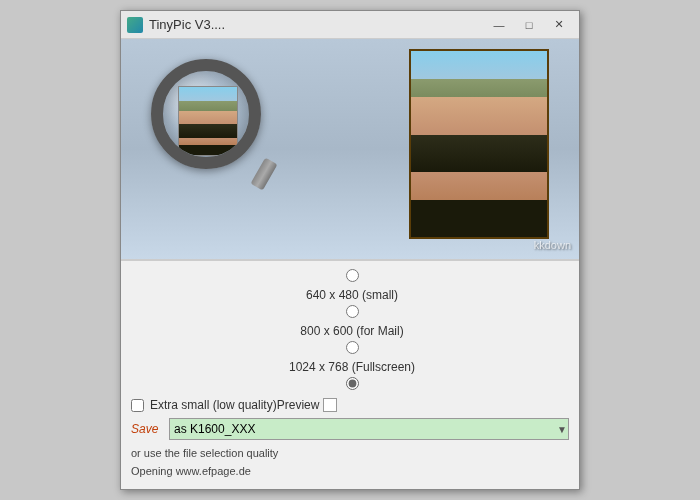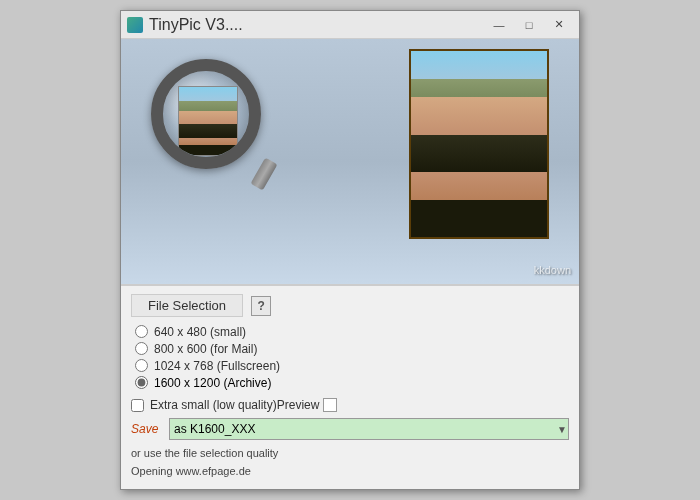--- a/index.html
+++ b/index.html
@@ -39,21 +39,21 @@
       width: 16px;
       height: 16px;
       margin-right: 6px;
       background: linear-gradient(135deg, #4a8, #28a);
       border-radius: 2px;
       flex-shrink: 0;
     }
 
     .titlebar-title {
       flex: 1;
-      font-size: 16px;
+      font-size: 13px;
       color: #333;
       font-weight: normal;
     }
 
     .titlebar-controls {
       display: flex;
       gap: 2px;
     }
 
     .titlebar-btn {
@@ -208,23 +208,24 @@
     .radio-options {
       display: flex;
       flex-direction: column;
       gap: 3px;
       margin-bottom: 8px;
       padding-left: 4px;
     }
 
     .radio-option {
       display: flex;
-      align-items: flex-start;
+      align-items: center;
       gap: 6px;
       cursor: pointer;
+      flex-direction: column;
     }
 
     .radio-option input[type="radio"] {
       cursor: pointer;
       accent-color: #666;
     }
 
     .radio-label {
       font-size: 12px;
       color: #333;
@@ -373,41 +374,36 @@
       <div class="monalisa-front">
         <div class="monalisa-face"></div>
       </div>
     </div>
 
     <div class="watermark">kkdown</div>
   </div>
 
   <div class="bottom-panel">
 
-    <div class="section-header">
-      <div class="section-title-box">File  Selection</div>
-      <button class="help-btn">?</button>
-    </div>
 
     <div class="radio-options">
       <label class="radio-option">
         <input type="radio" name="resolution" style="">
         <span class="radio-label">640 x 480 (small)</span>
       </label>
       <label class="radio-option">
         <input type="radio" name="resolution" style="">
         <span class="radio-label">800 x 600 (for Mail)</span>
       </label>
       <label class="radio-option">
         <input type="radio" name="resolution" style="">
         <span class="radio-label">1024 x 768 (Fullscreen)</span>
       </label>
       <label class="radio-option">
         <input type="radio" name="resolution" checked="" style="">
-        <span class="radio-label selected">1600 x 1200 (Archive)</span>
       </label>
     </div>
 
     <div class="options-row">
       <label class="checkbox-option">
         <input type="checkbox" style="">
         <span class="checkbox-label">Extra small (low quality)</span>
       </label>
       <div class="preview-area">
         <span class="preview-label">Preview</span>

